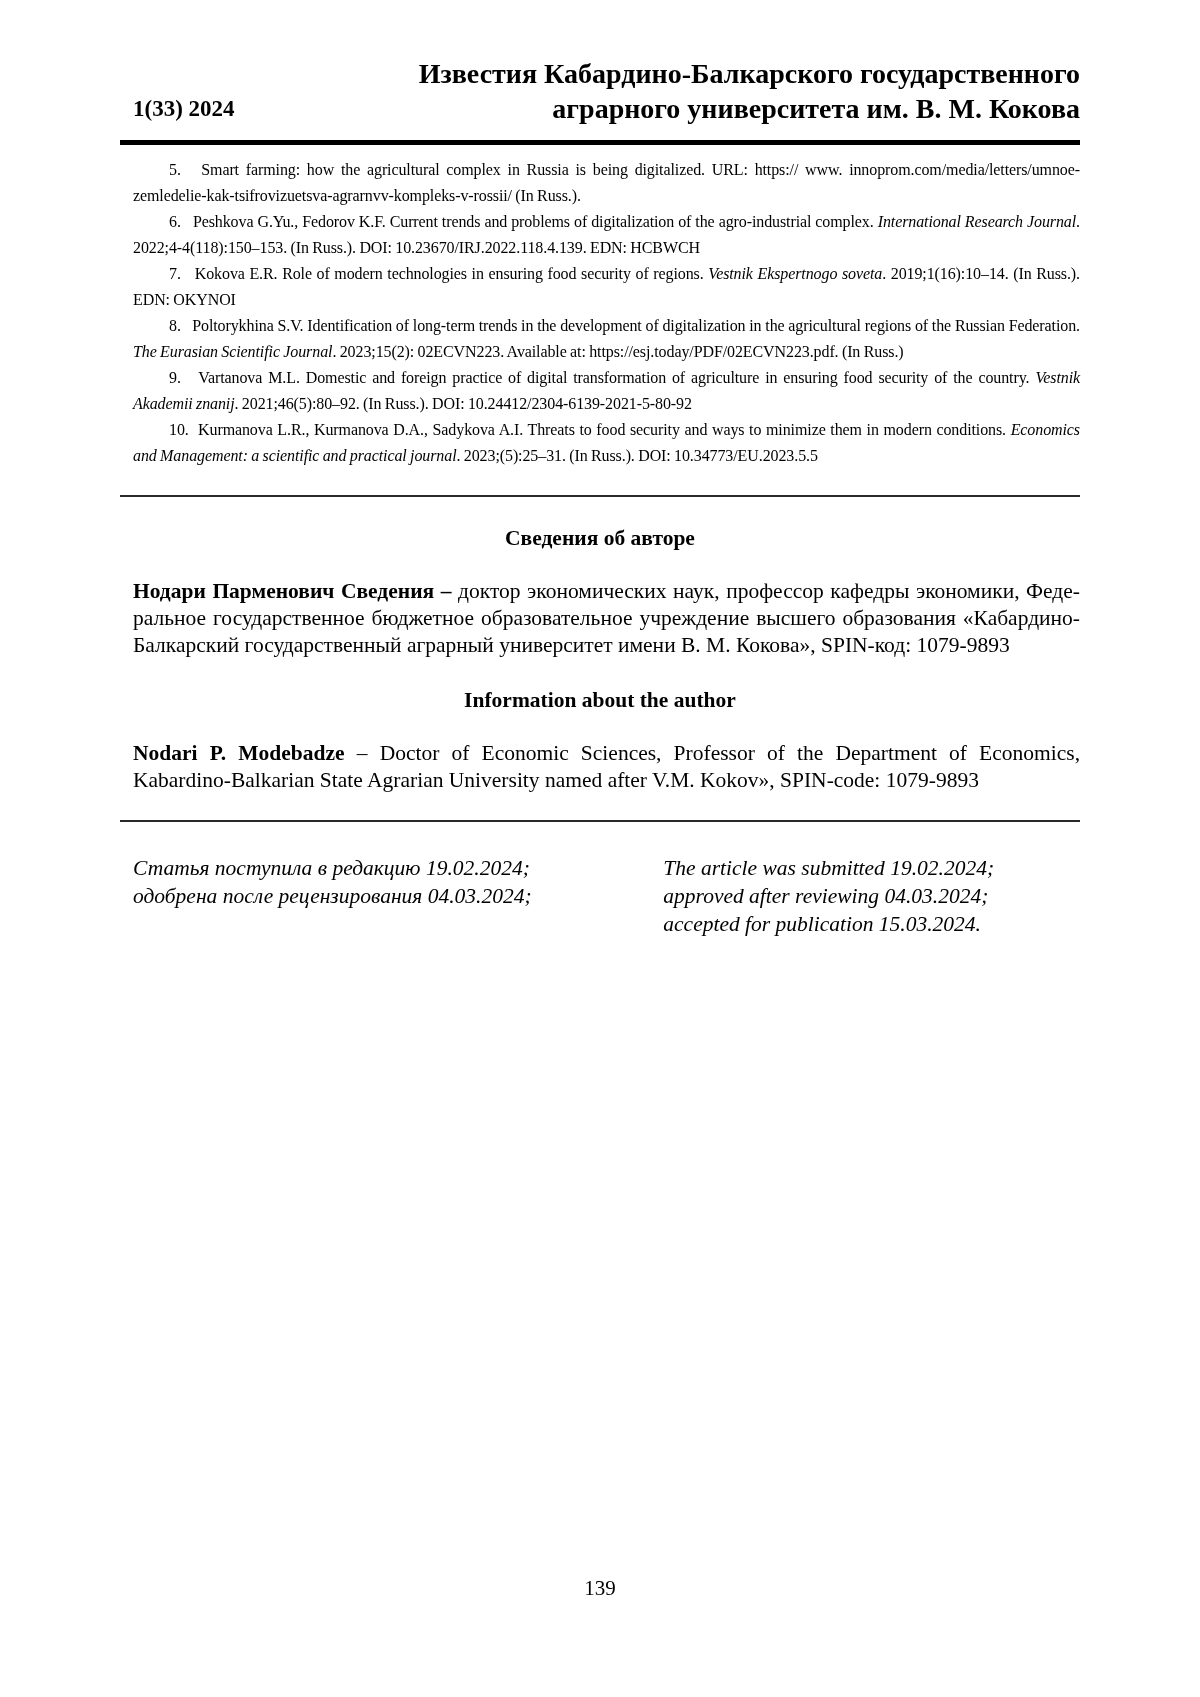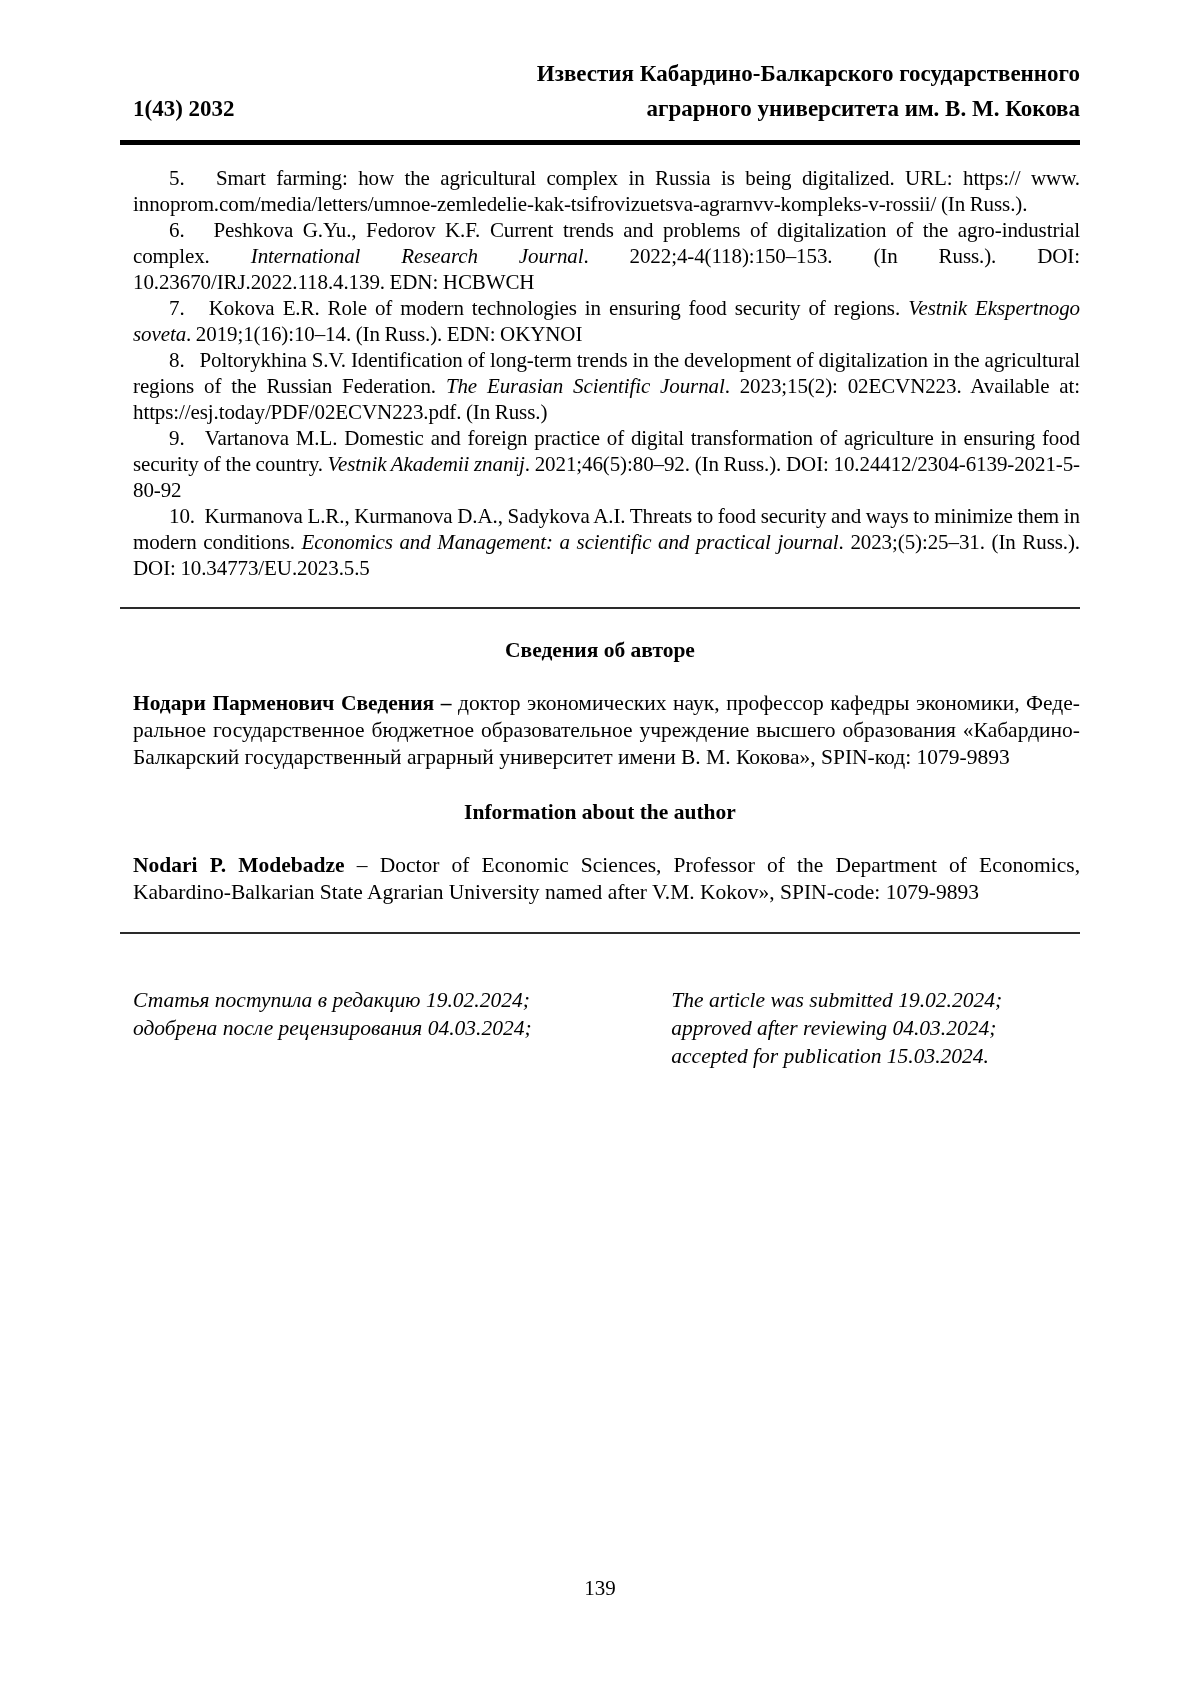--- a/index.html
+++ b/index.html
@@ -11,62 +11,62 @@
     position: relative;
     overflow: hidden;
   }
   .container { width: 960px; margin: 0 auto; }
 
   .header-row {
     display: flex; justify-content: space-between; align-items: flex-end;
     padding-top: 56px; padding-left: 13px;
   }
   .issue { font-weight: bold; font-size: 23px; line-height: 28px; padding-bottom: 3px; white-space: nowrap; }
-  .journal-title { font-weight: bold; font-size: 23px; line-height: 35px; text-align: right; }
+  .journal-title { font-weight: bold; font-size: 28px; line-height: 35px; text-align: right; }
 
   .rule-thick { height: 5px; background: #000; margin-top: 14px; }
   .rule-thin  { height: 2px; background: #2a2a2a; }
 
-  .refs { margin-top: 20px; padding-left: 13px; font-size: 21px; line-height: 26px; text-align: justify; letter-spacing: -0.1px; }
+  .refs { margin-top: 12px; padding-left: 13px; font-size: 16px; line-height: 26px; text-align: justify; letter-spacing: -0.1px; }
   .refs p { margin: 0; text-indent: 36px; word-spacing: -0.5px; }
 
   .it { font-style: italic; }
   .bd { font-weight: bold; }
 
   .rule-authors { margin-top: 26px; }
   h2.sec-heading {
     font-size: 21.5px; font-weight: bold; text-align: center;
     margin: 28px 0 0 0; line-height: 26px;
   }
   .author-para {
     margin: 27px 0 0 0; padding-left: 13px;
     font-size: 21.5px; line-height: 27px; text-align: justify;
     hyphens: manual;
   }
 
   .rule-dates { margin-top: 26px; }
   .dates {
-    margin-top: 52px; padding-left: 13px;
+    margin-top: 32px; padding-left: 13px;
     display: grid; grid-template-columns: 56% 44%;
-    font-style: italic; font-size: 21.5px; line-height: 28px; gap: 8px;
+    font-style: italic; font-size: 21.5px; line-height: 28px;
   }
   .dates .col div { white-space: nowrap; }
 
   .pageno {
     position: absolute; left: 0; right: 0; bottom: 96px;
     text-align: center; font-size: 21px; font-family: Liberation Serif, serif;
   }
 </style>
 </head>
 <body>
 
 <div class="container">
 
   <div class="header-row">
-    <div class="issue">1(43) 2032</div>
+    <div class="issue">1(33) 2024</div>
     <div class="journal-title">
       <div>Известия Кабардино-Балкарского государственного</div>
       <div>аграрного университета им. В. М. Кокова</div>
     </div>
   </div>
 
   <div class="rule-thick"></div>
 
   <div class="refs" id="refs">
       <p><span>5.&nbsp;&nbsp; Smart farming: how the agricultural complex in Russia is being digitalized. URL: https:// www. innoprom.com/media/letters/umnoe-zemledelie-kak-tsifrovizuetsva-agrarnvv-kompleks-v-rossii/ (In Russ.).</span></p>

